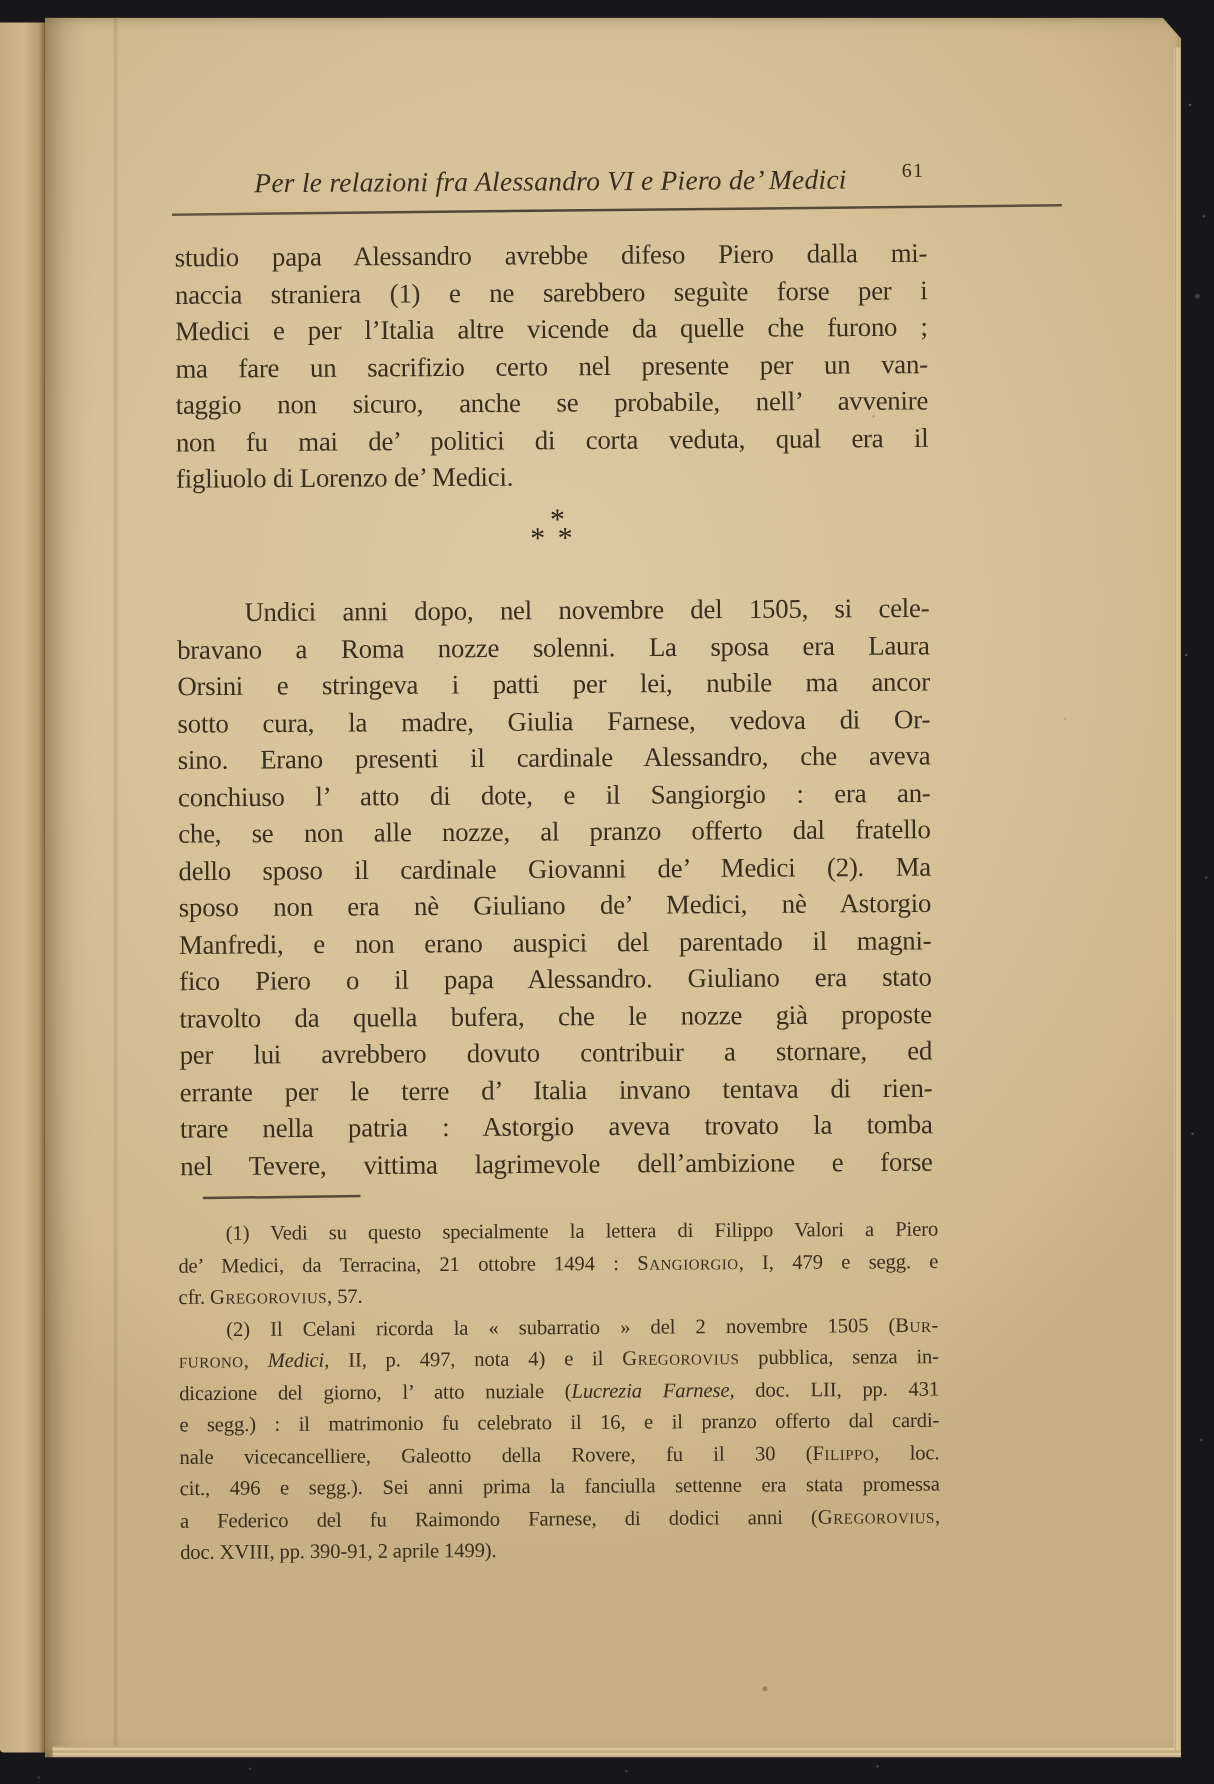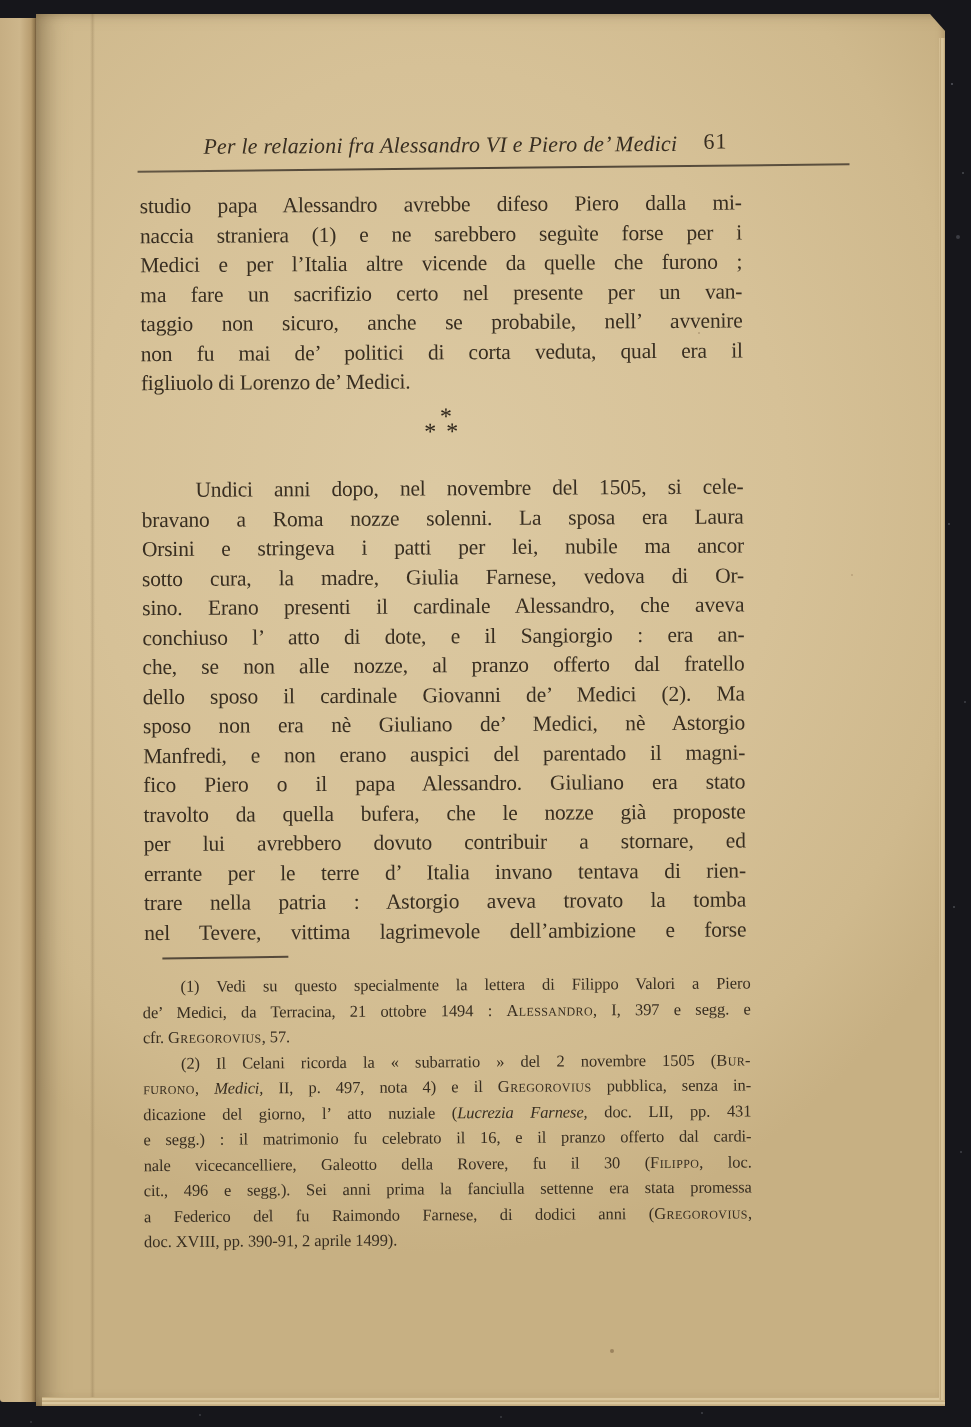--- a/index.html
+++ b/index.html
@@ -58,21 +58,21 @@
       232px 1196px 0 0 rgba(90,66,40,.25),
       815px 560px 0 0 rgba(90,66,40,.22);}
 
   
   .content{position:absolute;left:0;top:0;width:909px;height:1392px;
     transform:rotate(-0.35deg);transform-origin:50% 40%;
     color:#382e21;}
 
   .running-head{position:absolute;left:106px;top:118px;width:602px;height:30px;
     text-align:center;font-style:italic;font-size:22px;letter-spacing:.2px;}
-  .rh-num{position:absolute;right:14px;top:-2px;font-style:normal;font-size:22px;letter-spacing:1px;}
+  .rh-num{position:absolute;right:2px;top:-2px;font-style:normal;font-size:16px;letter-spacing:1px;}
   .head-rule{position:absolute;left:104px;top:153px;width:712px;height:2px;
     background:linear-gradient(90deg,rgba(62,53,42,.75),rgba(62,53,42,.9) 40%,rgba(62,53,42,.8));
     transform:rotate(-0.25deg);}
 
   .para{position:absolute;left:106px;width:602px;
     font-size:21.5px;line-height:29.5px;letter-spacing:-0.2px;}
   .para1{top:176px;}
   .para2{top:460px;}
   .tline{height:29.5px;text-align:justify;text-align-last:justify;white-space:normal;}
   .tline.end{text-align-last:left;}
@@ -145,21 +145,21 @@
           <div class="tline"><span class="seg-n">errante per le terre d’ Italia invano tentava di rien-</span></div>
           <div class="tline"><span class="seg-n">trare nella patria : Astorgio aveva trovato la tomba</span></div>
           <div class="tline"><span class="seg-n">nel Tevere, vittima lagrimevole dell’ambizione e forse</span></div>
         </div>
 
       <div class="fn-rule"></div>
 
       <div class="fnotes">
         <div class="fn">
             <div class="tline indent"><span class="seg-n">(1) Vedi su questo specialmente la lettera di Filippo Valori a Piero</span></div>
-            <div class="tline"><span class="seg-n">de’ Medici, da Terracina, 21 ottobre 1494 : </span><span class="seg-sc">Alessandro</span><span class="seg-n">, I, 397 e segg. e</span></div>
+            <div class="tline"><span class="seg-n">de’ Medici, da Terracina, 21 ottobre 1494 : </span><span class="seg-sc">Sangiorgio</span><span class="seg-n">, I, 479 e segg. e</span></div>
             <div class="tline end"><span class="seg-n">cfr. </span><span class="seg-sc">Gregorovius</span><span class="seg-n">, 57.</span></div>
           </div>
         <div class="fn">
             <div class="tline indent"><span class="seg-n">(2) Il Celani ricorda la « subarratio » del 2 novembre 1505 (</span><span class="seg-sc">Bur-</span></div>
             <div class="tline"><span class="seg-sc">furono</span><span class="seg-n">, </span><span class="seg-i">Medici,</span><span class="seg-n"> II, p. 497, nota 4) e il </span><span class="seg-sc">Gregorovius</span><span class="seg-n"> pubblica, senza in-</span></div>
             <div class="tline"><span class="seg-n">dicazione del giorno, l’ atto nuziale (</span><span class="seg-i">Lucrezia Farnese,</span><span class="seg-n"> doc. LII, pp. 431</span></div>
             <div class="tline"><span class="seg-n">e segg.) : il matrimonio fu celebrato il 16, e il pranzo offerto dal cardi-</span></div>
             <div class="tline"><span class="seg-n">nale vicecancelliere, Galeotto della Rovere, fu il 30 (</span><span class="seg-sc">Filippo</span><span class="seg-n">, loc.</span></div>
             <div class="tline"><span class="seg-n">cit., 496 e segg.). Sei anni prima la fanciulla settenne era stata promessa</span></div>
             <div class="tline"><span class="seg-n">a Federico del fu Raimondo Farnese, di dodici anni (</span><span class="seg-sc">Gregorovius</span><span class="seg-n">,</span></div>

